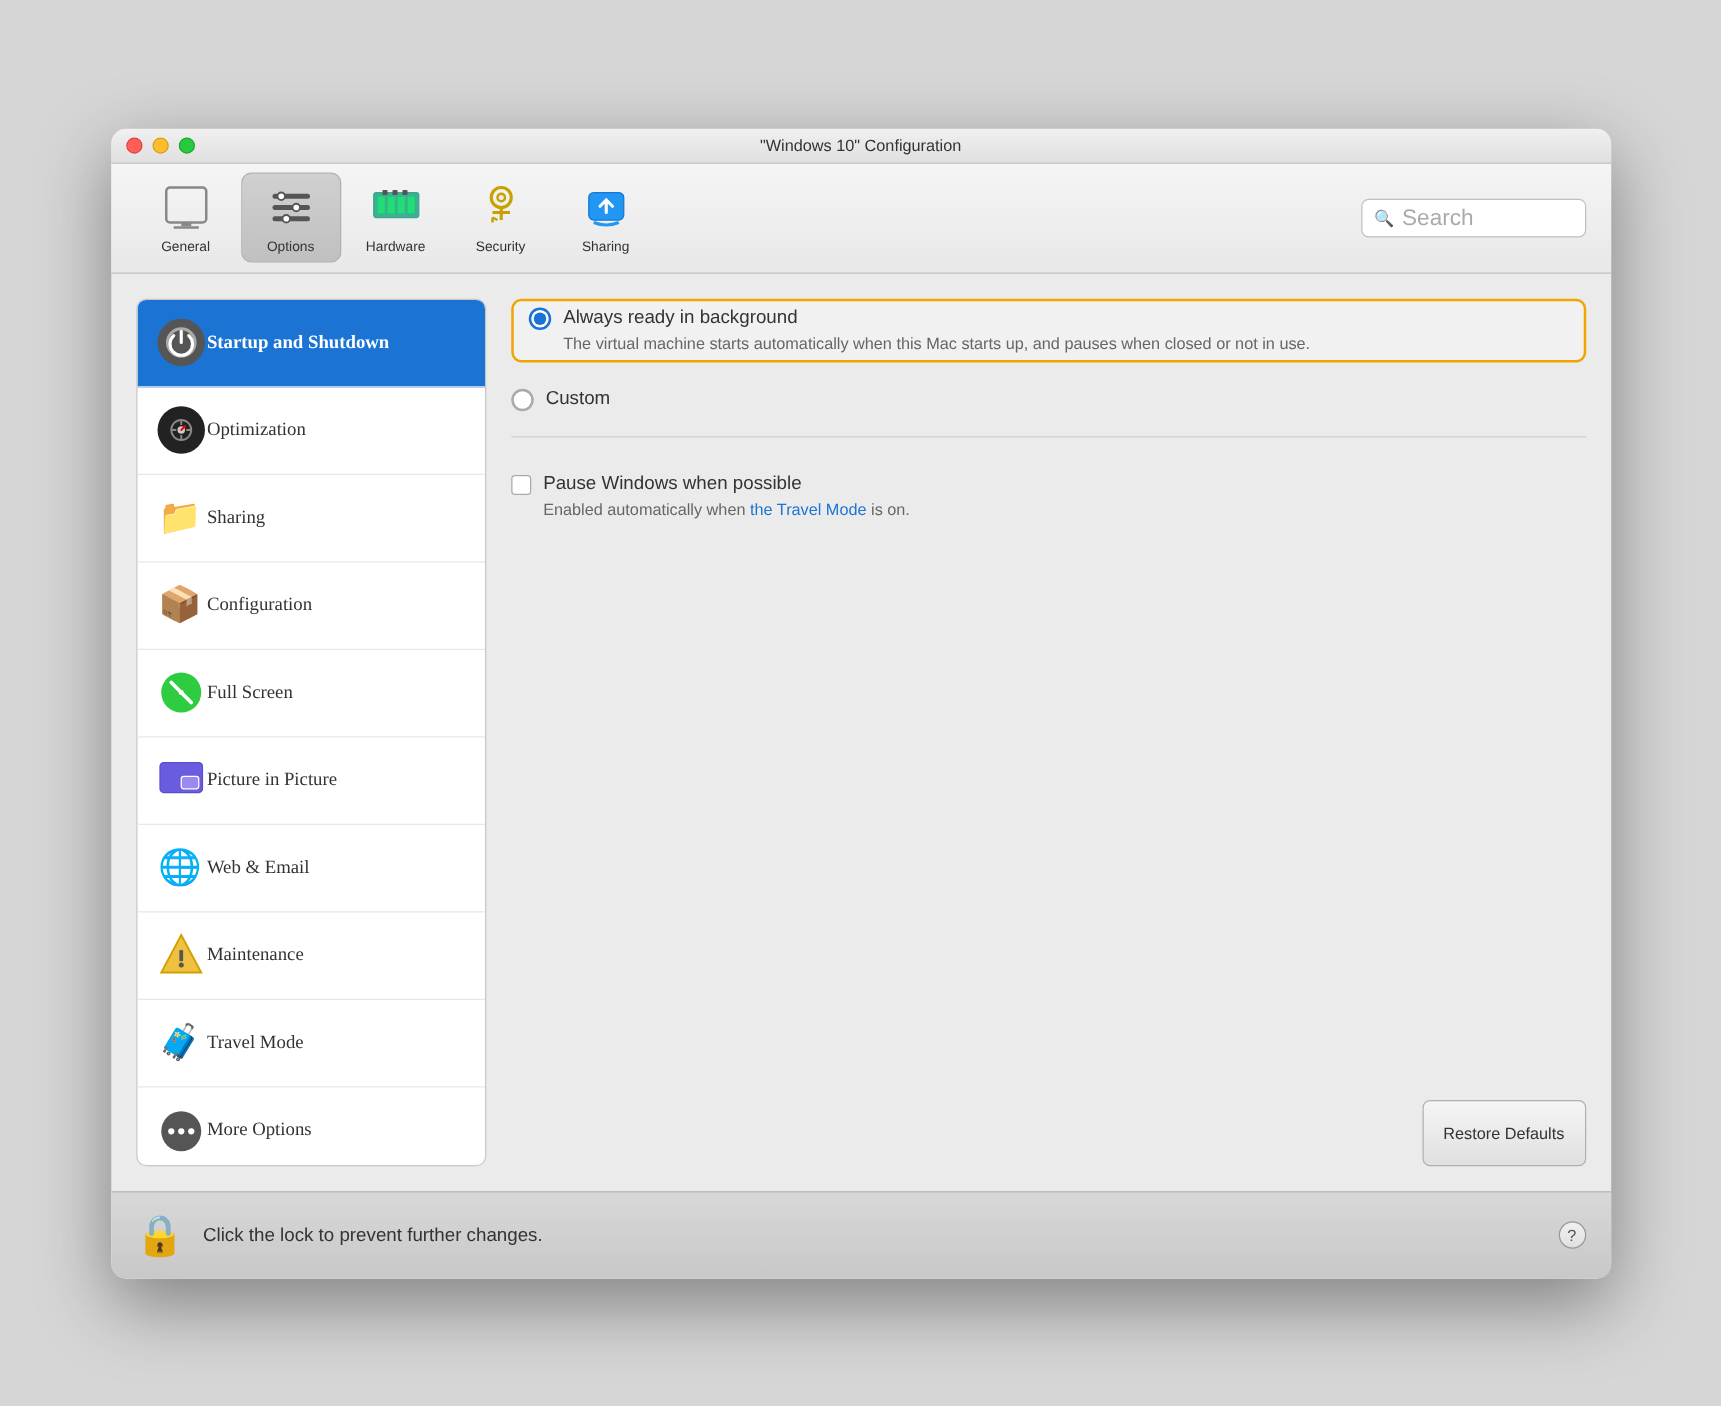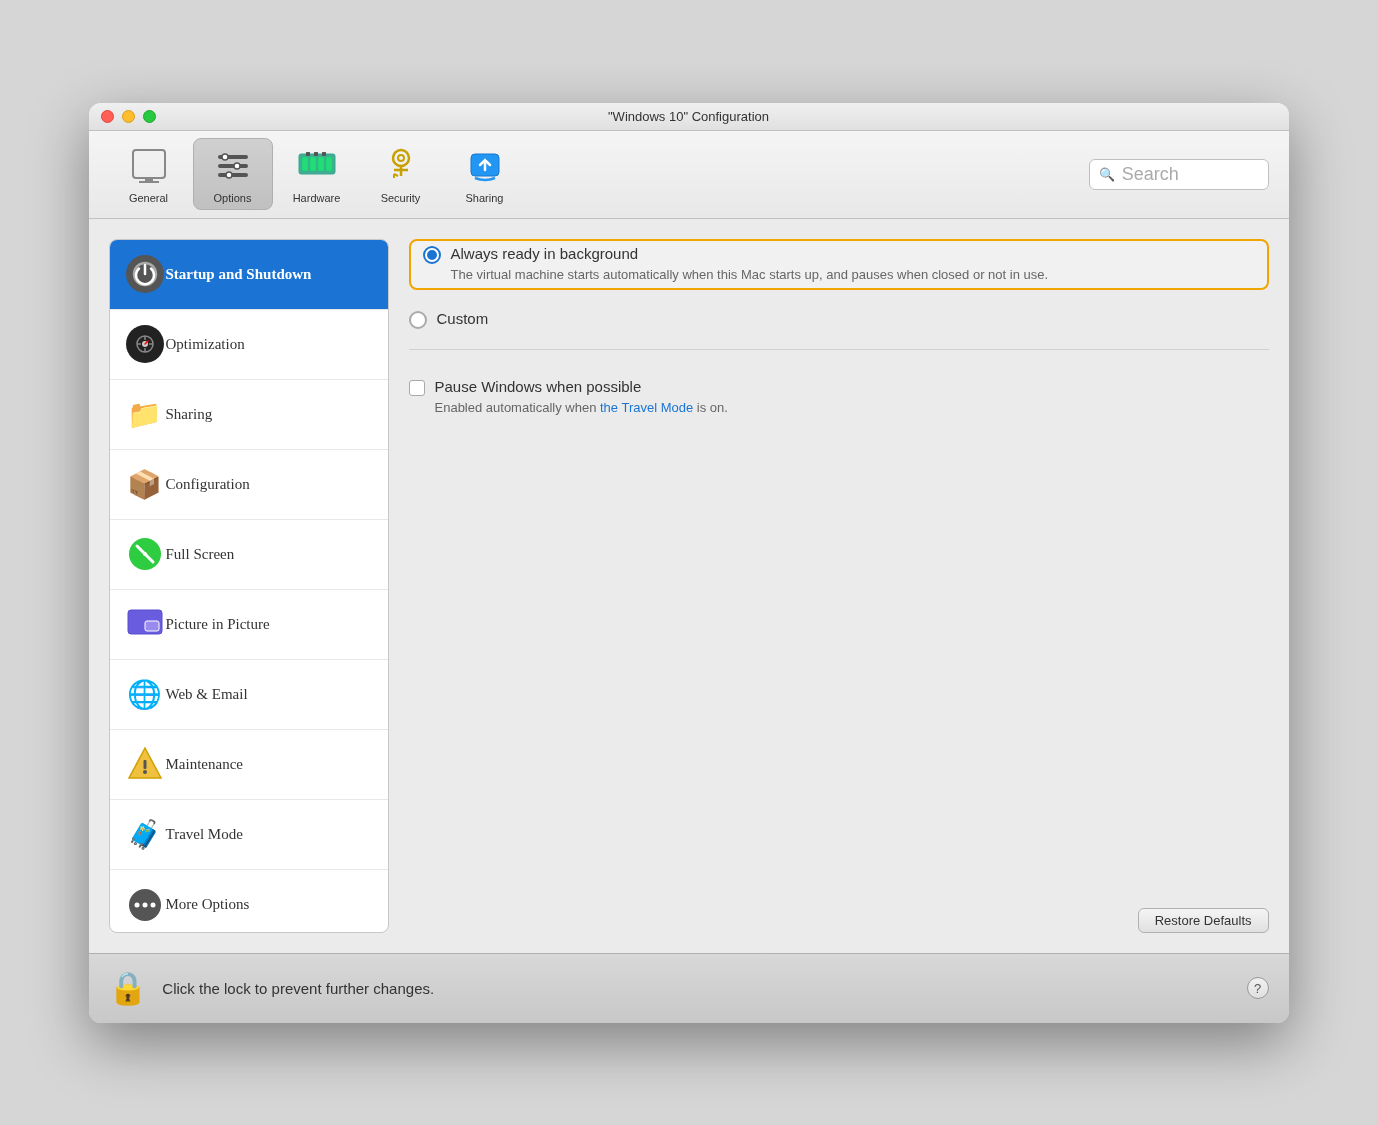--- a/index.html
+++ b/index.html
@@ -231,21 +231,21 @@
     }
     .bottom-bar {
       display: flex;
       justify-content: flex-end;
       padding-top: 10px;
     }
     .restore-btn {
       background: linear-gradient(180deg, #f5f5f5 0%, #e0e0e0 100%);
       border: 1px solid #b0b0b0;
       border-radius: 6px;
-      padding: 4px 16px;
+      padding: 18px 16px;
       font-size: 13px;
       cursor: pointer;
       color: #333;
     }
     
     .footer {
       background: linear-gradient(180deg, #d8d8d8 0%, #c8c8c8 100%);
       border-top: 1px solid #b0b0b0;
       height: 70px;
       display: flex;

